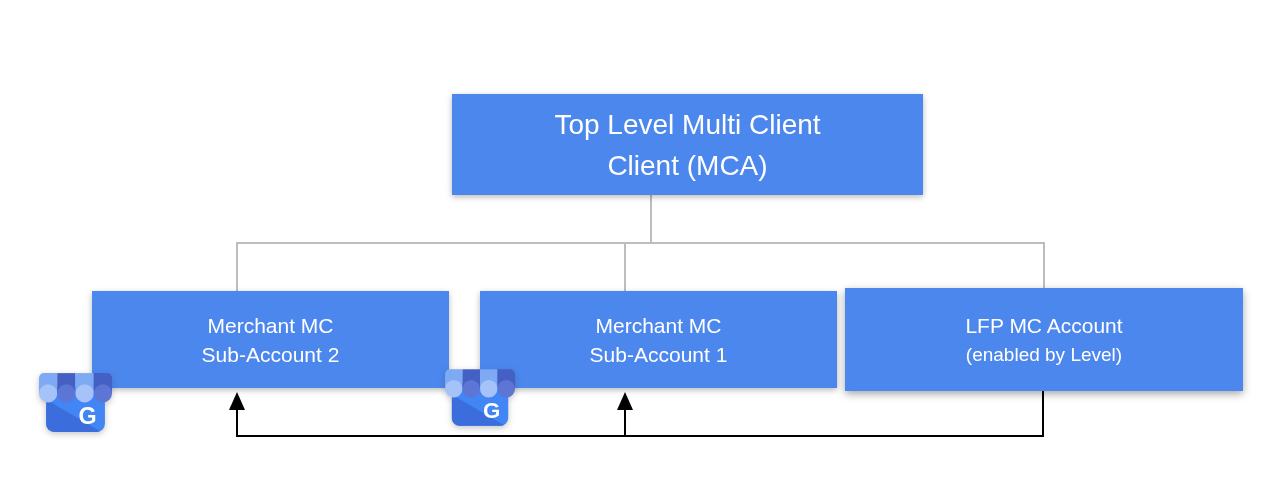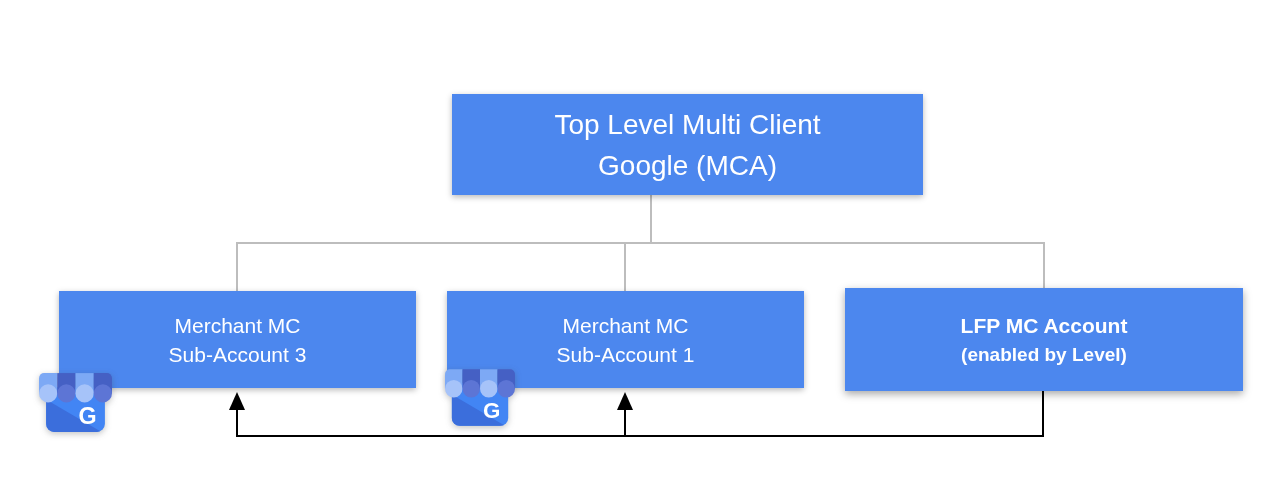--- a/index.html
+++ b/index.html
@@ -23,29 +23,28 @@
     justify-content:center;
     text-align:center;
     box-shadow:0 2px 6px rgba(0,0,0,0.28);
   }
   .node-mca{
     left:428px; top:94px; width:471px; height:101px;
     font-size:28px; line-height:41px;margin-left:24px;
   }
   .node-sub{
     top:291px; width:357px; height:97px;
-    font-size:21px; line-height:29px;
+    font-size:21px; line-height:29px;margin-left:33px;
   }
   .node-sub1{ left:59px; }
   .node-sub2{ left:447px; }
   .node-lfp{
     left:845px; top:288px; width:398px; height:103px;
     font-size:21px; line-height:29px;
     box-shadow:0 3px 8px rgba(0,0,0,0.35);
-    font-weight:bold;
   }
   .node-lfp .line2{ font-size:19px; }
 
   
   .line{ position:absolute; }
   .gray{ background:#bdbdbd; }
   .black{ background:#000000; }
   .v{ width:2px; }
   .h{ height:2px; }
 
@@ -96,26 +95,26 @@
 
   <div class="line black v lfp-down"></div>
   <div class="line black h black-horiz"></div>
   <div class="line black v up-sub1"></div>
   <div class="line black v up-sub2"></div>
   <div class="arrowhead arrow-sub1"></div>
   <div class="arrowhead arrow-sub2"></div>
 
   <div class="node node-mca">
     <div class="line1">Top Level Multi Client</div>
-    <div class="line2">Google (MCA)</div>
+    <div class="line2">Client (MCA)</div>
   </div>
 
   <div class="node node-sub node-sub1">
     <div class="line1">Merchant MC</div>
-    <div class="line2">Sub-Account 3</div>
+    <div class="line2">Sub-Account 2</div>
   </div>
 
   <div class="node node-sub node-sub2">
     <div class="line1">Merchant MC</div>
     <div class="line2">Sub-Account 1</div>
   </div>
 
   <div class="node node-lfp">
     <div class="line1">LFP MC Account</div>
     <div class="line2">(enabled by Level)</div>

